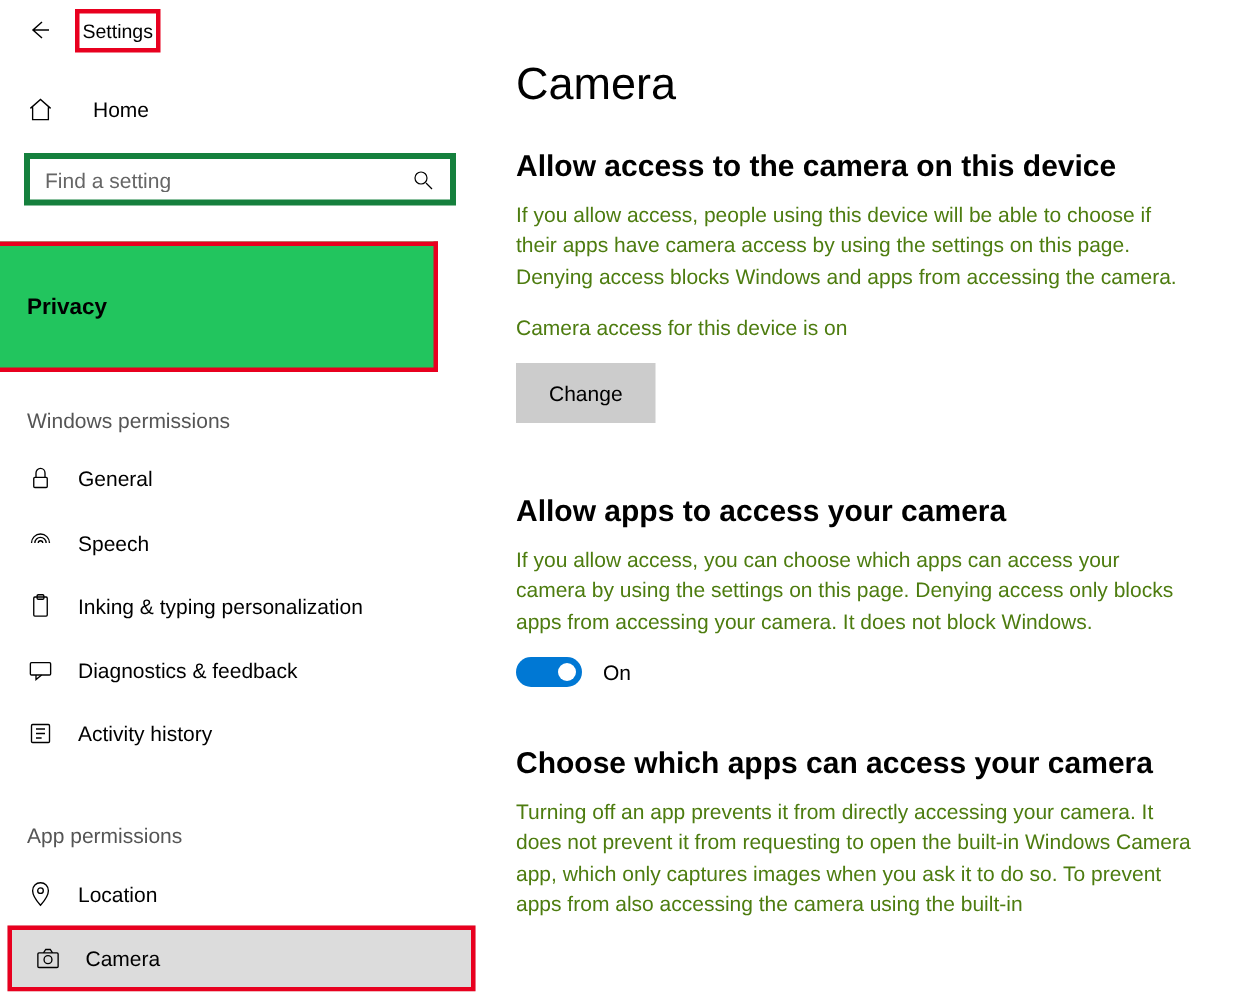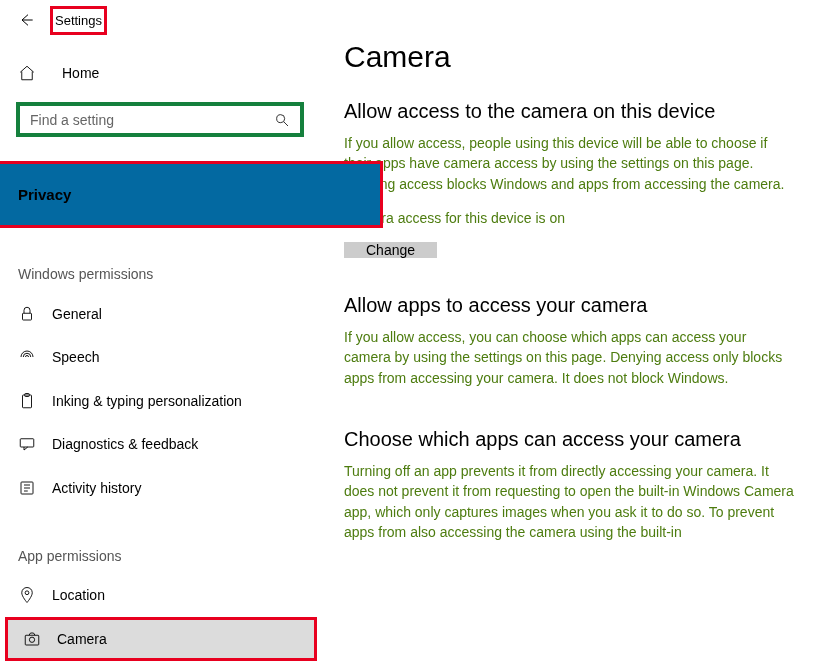--- a/index.html
+++ b/index.html
@@ -70,31 +70,31 @@
       font-size: 14px;
       font-family: inherit;
       background: transparent;
     }
     .search-wrap input::placeholder { color: #666; }
     .search-wrap .search-icon { width: 16px; height: 16px; }
     
     .privacy-row {
       border: 3px solid #e8001f;
       border-left: 0;
-      background: #0369a1;
-      padding: 22px 18px;
+      background: #22c55e;
+      padding: 32px 18px;
       font-size: 15px;
       font-weight: 600;
       margin-right: 0;
-      width: 383px;
+      width: 292px;
       margin-left: 0;
     }
     
     .section-label {
-      padding: 38px 18px 10px 18px;
+      padding: 24px 18px 10px 18px;
       font-size: 14px;
       color: #555;
     }
     .section-label.app { padding-top: 38px; }
     .nav-row {
       display: flex; align-items: center;
       gap: 16px;
       padding: 12px 18px;
       font-size: 14px;
       cursor: pointer;
@@ -109,37 +109,37 @@
       margin-right: 3px;
       height: 44px;
     }
     
     .main h1 {
       font-weight: 400;
       font-size: 30px;
       margin-bottom: 26px;
     }
     .main h2 {
-      font-weight: 400;
+      font-weight: 700;
       font-size: 20px;
       margin-bottom: 10px;
       margin-top: 28px;
     }
     .main h2:first-of-type { margin-top: 0; }
     .main p {
       font-size: 14px;
       color: #4d7c0f;
       line-height: 1.45;
       margin-bottom: 14px;
       max-width: 450px;
     }
     .change-btn {
       background: #ccc;
       border: none;
-      padding: 0 22px;
+      padding: 12px 22px;
       font-size: 14px;
       font-family: inherit;
       cursor: pointer;
     }
     .toggle-row {
       display: flex;
       align-items: center;
       gap: 14px;
       margin-top: 8px;
     }
@@ -266,18 +266,22 @@
 </div>
 
 <div class="main">
   <h1>Camera</h1>
 
   <h2>Allow access to the camera on this device</h2>
   <p>If you allow access, people using this device will be able to choose if their apps have camera access by using the settings on this page. Denying access blocks Windows and apps from accessing the camera.</p>
   <p>Camera access for this device is on</p>
   <button class="change-btn">Change</button>
 
-  <h2 style="margin-top:36px">Allow apps to access your camera</h2>
+  <h2 style="margin-top:48px">Allow apps to access your camera</h2>
   <p>If you allow access, you can choose which apps can access your camera by using the settings on this page. Denying access only blocks apps from accessing your camera. It does not block Windows.</p>
+  <div class="toggle-row">
+    <div class="toggle"></div>
+    <span class="toggle-label">On</span>
+  </div>
 
   <h2 style="margin-top:40px">Choose which apps can access your camera</h2>
   <p>Turning off an app prevents it from directly accessing your camera. It does not prevent it from requesting to open the built-in Windows Camera app, which only captures images when you ask it to do so. To prevent apps from also accessing the camera using the built-in</p>
 </div>
 
 </body></html>

